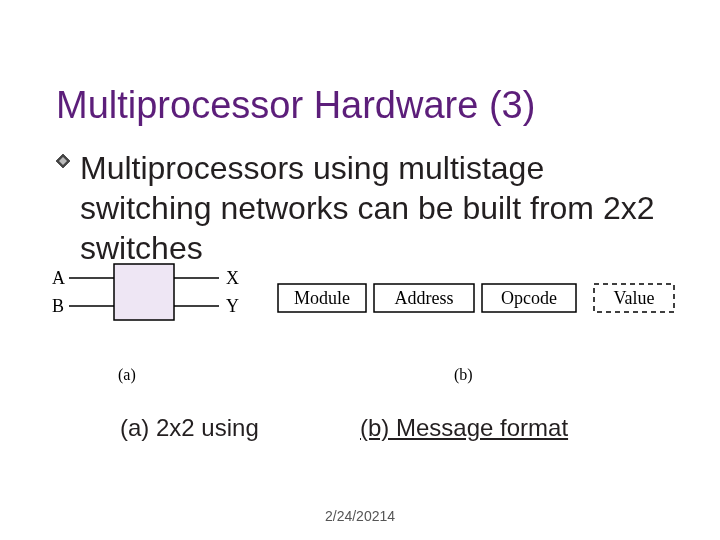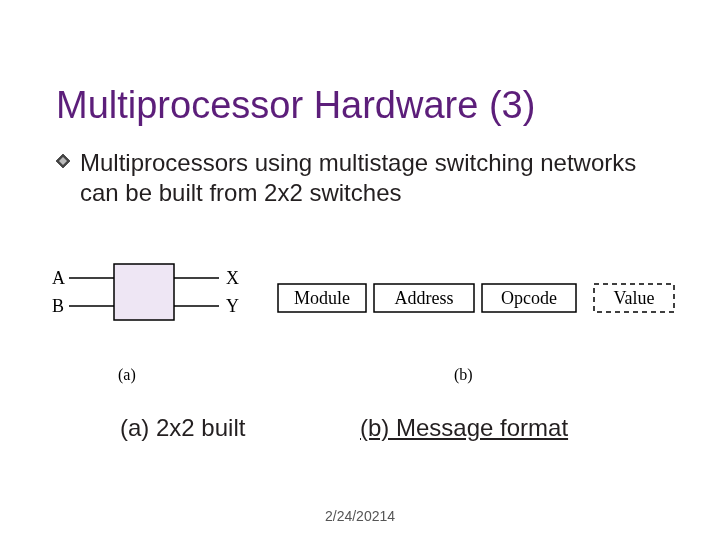--- a/index.html
+++ b/index.html
@@ -27,21 +27,21 @@
     right: 40px;
     display: flex;
     align-items: flex-start;
     gap: 8px;
   }
   .bullet-icon {
     flex: 0 0 16px;
     margin-top: 6px;
   }
   .bullet-text {
-    font-size: 24px;
+    font-size: 32px;
     color: #231f20;
     line-height: 1.25;
   }
   .diagram-area {
     position: absolute;
     top: 254px;
     left: 36px;
     right: 30px;
     height: 120px;
   }
@@ -129,21 +129,21 @@
     <text x="148" y="24" text-anchor="middle" class="serif" font-size="18" fill="#000">Address</text>
     <text x="253" y="24" text-anchor="middle" class="serif" font-size="18" fill="#000">Opcode</text>
     <text x="358" y="24" text-anchor="middle" class="serif" font-size="18" fill="#000">Value</text>
   </svg>
 </div>
 
 <div class="sub-label sub-label-a">(a)</div>
 <div class="sub-label sub-label-b">(b)</div>
 
 <div class="captions-row">
-  <span class="caption-a">(a) 2x2 built</span>
+  <span class="caption-a">(a) 2x2 using</span>
   <span class="caption-b">(b) Message format</span>
 </div>
 
 <div class="footer">
   <span>2/24/2021</span>
   <span class="footer-center">BR</span>
   <span>4</span>
 </div>
 
 </body></html>

